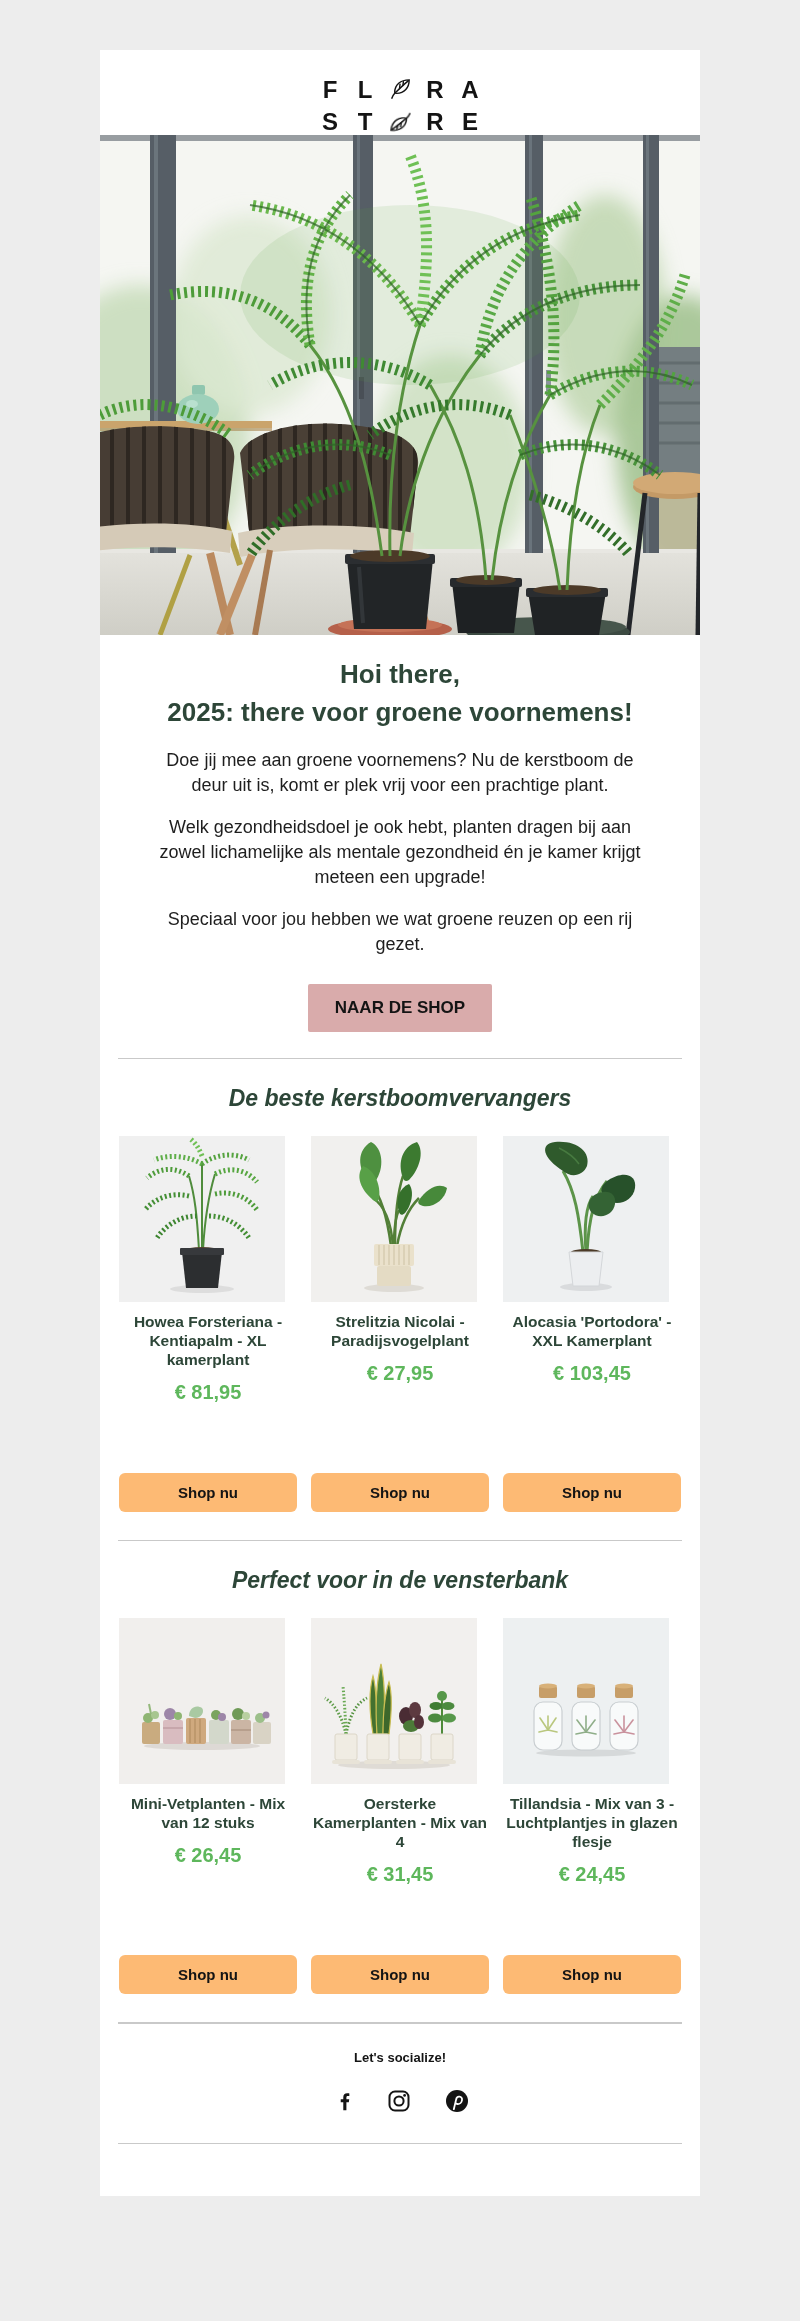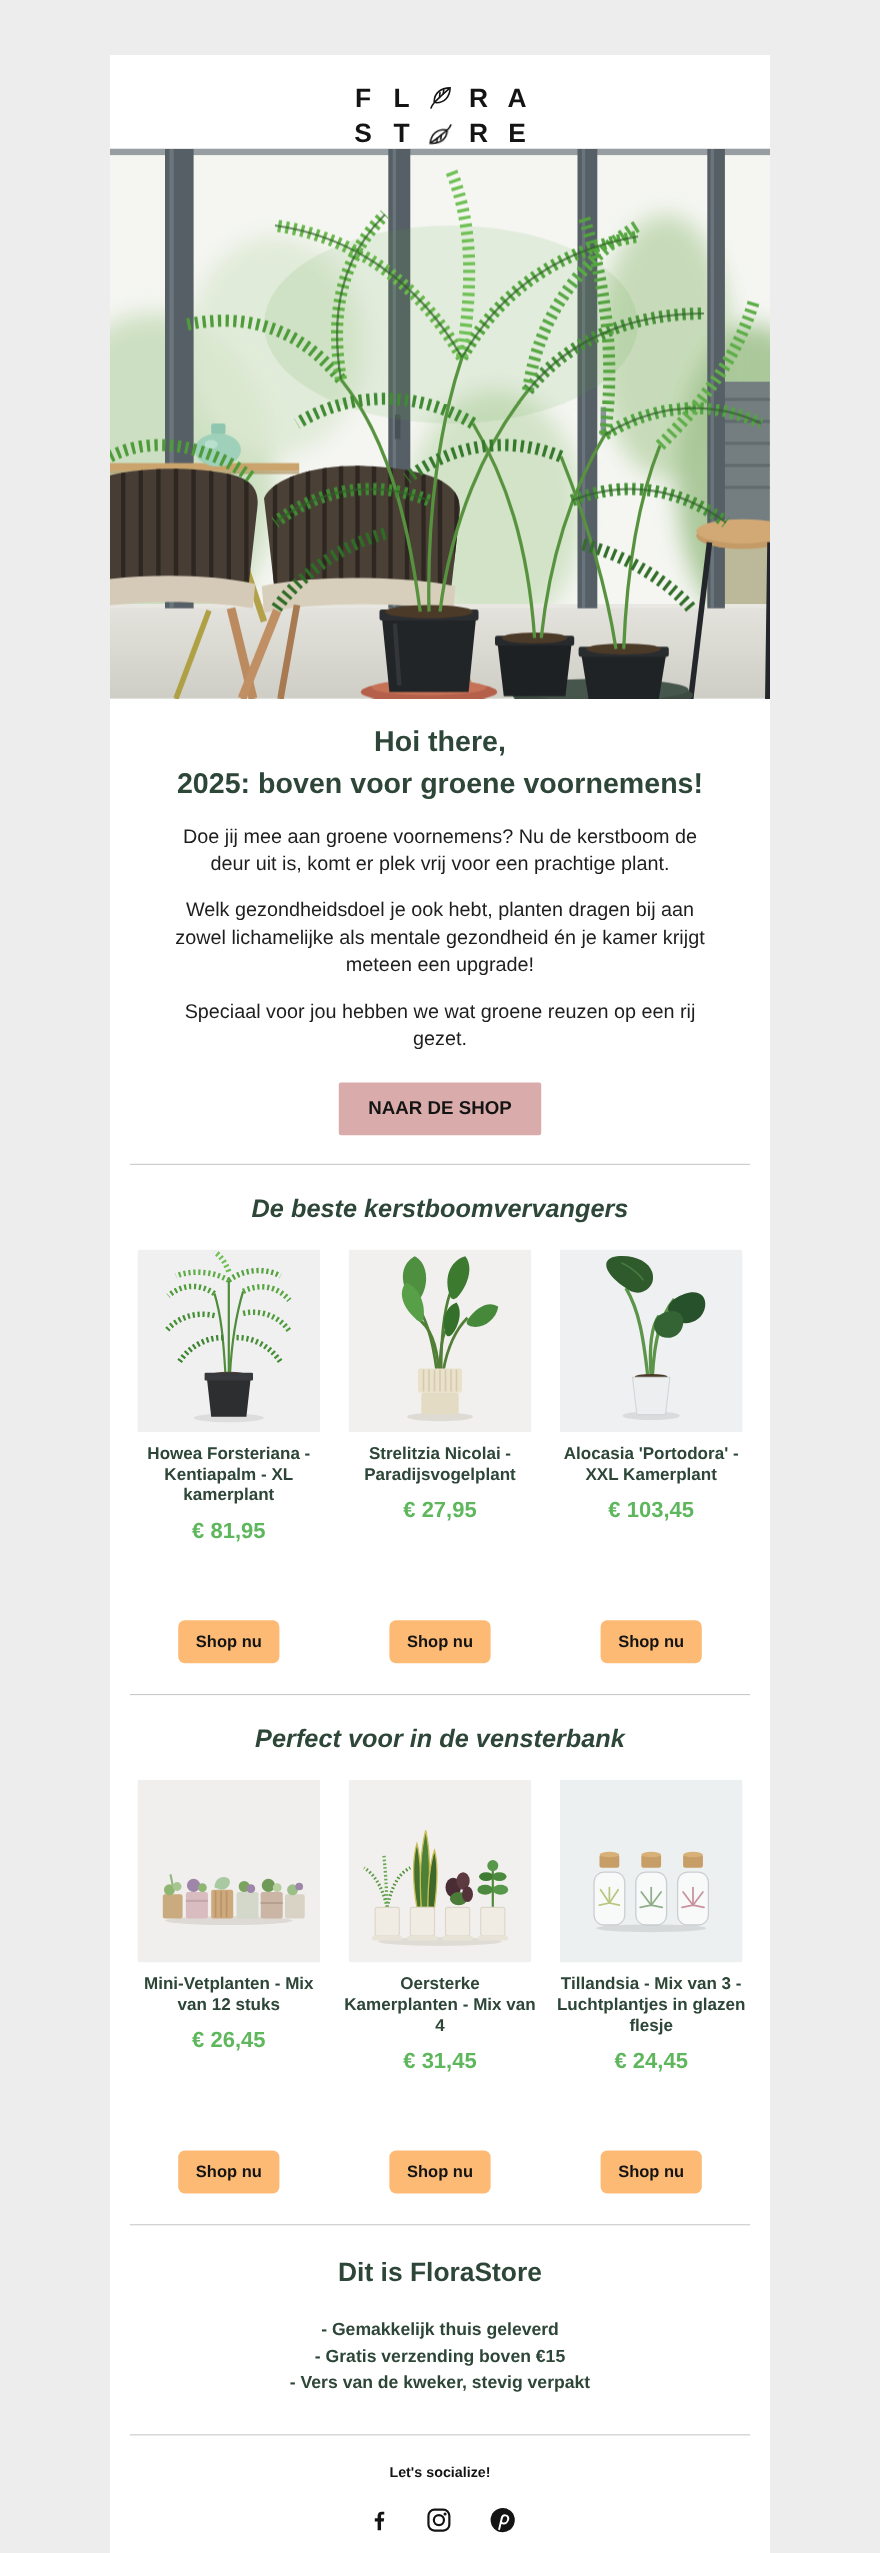--- a/index.html
+++ b/index.html
@@ -52,21 +52,21 @@
     padding: 14px 27px; border-radius: 2px; border: none; cursor: pointer;
     font-family: "Liberation Sans", sans-serif;
   }
 
   hr.divider { border: none; border-top: 1px solid #c9c9c9; margin: 0 18px; }
 
   
   .section { padding: 26px 12px 28px; }
   .section h2 { margin: 0 0 24px; font-size: 23px; color: #2d4638; font-weight: 700; font-style: italic; }
   .grid { display: flex; justify-content: center; gap: 14px; }
-  .card { width: 178px; display: flex; flex-direction: column; align-items: center; height: 376px; }
+  .card { width: 178px; display: flex; flex-direction: column; height: 376px; }
   .thumb { width: 166px; height: 166px; cursor: pointer; line-height: 0; }
   .p-name {
     margin-top: 10px; font-size: 15.5px; font-weight: 700;
     color: #2d4638; line-height: 19px;
   }
   .p-price { margin-top: 12px; font-size: 20px; font-weight: 700; color: #5eb75c; }
   .btn-shop {
     margin-top: auto; background: #fdba74; color: #141414;
     font-size: 15px; font-weight: 700; padding: 11px 16px;
     border-radius: 6px; border: none; cursor: pointer;
@@ -291,21 +291,21 @@
         <path d="M450,260 C500,230 550,230 592,250"></path>
         <path d="M290,320 C240,300 190,310 150,340"></path>
         <path d="M420,320 C470,300 520,310 560,340"></path>
       </g>
     </svg>
   </div>
 
   <div class="intro">
     <h1>
       <span>Hoi there,</span><br>
-      <span>2025: boven voor groene voornemens!</span>
+      <span>2025: there voor groene voornemens!</span>
     </h1>
     <p>Doe jij mee aan groene voornemens? Nu de kerstboom de deur uit is, komt er plek vrij voor een prachtige plant.</p>
     <p>Welk gezondheidsdoel je ook hebt, planten dragen bij aan zowel lichamelijke als mentale gezondheid én je kamer krijgt meteen een upgrade!</p>
     <p>Speciaal voor jou hebben we wat groene reuzen op een rij gezet.</p>
     <button class="btn-primary">NAAR DE SHOP</button>
   </div>
 
   <hr class="divider">
 
   <div class="section">
@@ -541,26 +541,20 @@
         <div class="p-name">Tillandsia - Mix van 3 - Luchtplantjes in glazen flesje</div>
         <div class="p-price">€ 24,45</div>
         <button class="btn-shop">Shop nu</button>
       </div>
 
     </div>
   </div>
 
   <hr class="divider">
 
-  <div class="about">
-    <h2>Dit is FloraStore</h2>
-    <div class="line">- Gemakkelijk thuis geleverd</div>
-    <div class="line">- Gratis verzending boven €15</div>
-    <div class="line">- Vers van de kweker, stevig verpakt</div>
-  </div>
 
   <hr class="divider">
 
   <div class="social">
     <h3>Let's socialize!</h3>
     <div class="social-icons">
       <a>
         <svg width="22" height="22" viewBox="0 0 24 24">
             <path fill="#141414" d="M13.4,22 L13.4,13.4 L10.6,13.4 L10.6,10.2 L13.4,10.2 L13.4,7.9 C13.4,5.1 15,3.6 17.5,3.6 C18.7,3.6 19.7,3.7 20,3.75 L20,6.55 L18.35,6.55 C17.05,6.55 16.8,7.2 16.8,8.1 L16.8,10.2 L19.9,10.2 L19.45,13.4 L16.8,13.4 L16.8,22 Z"></path>
           </svg>

